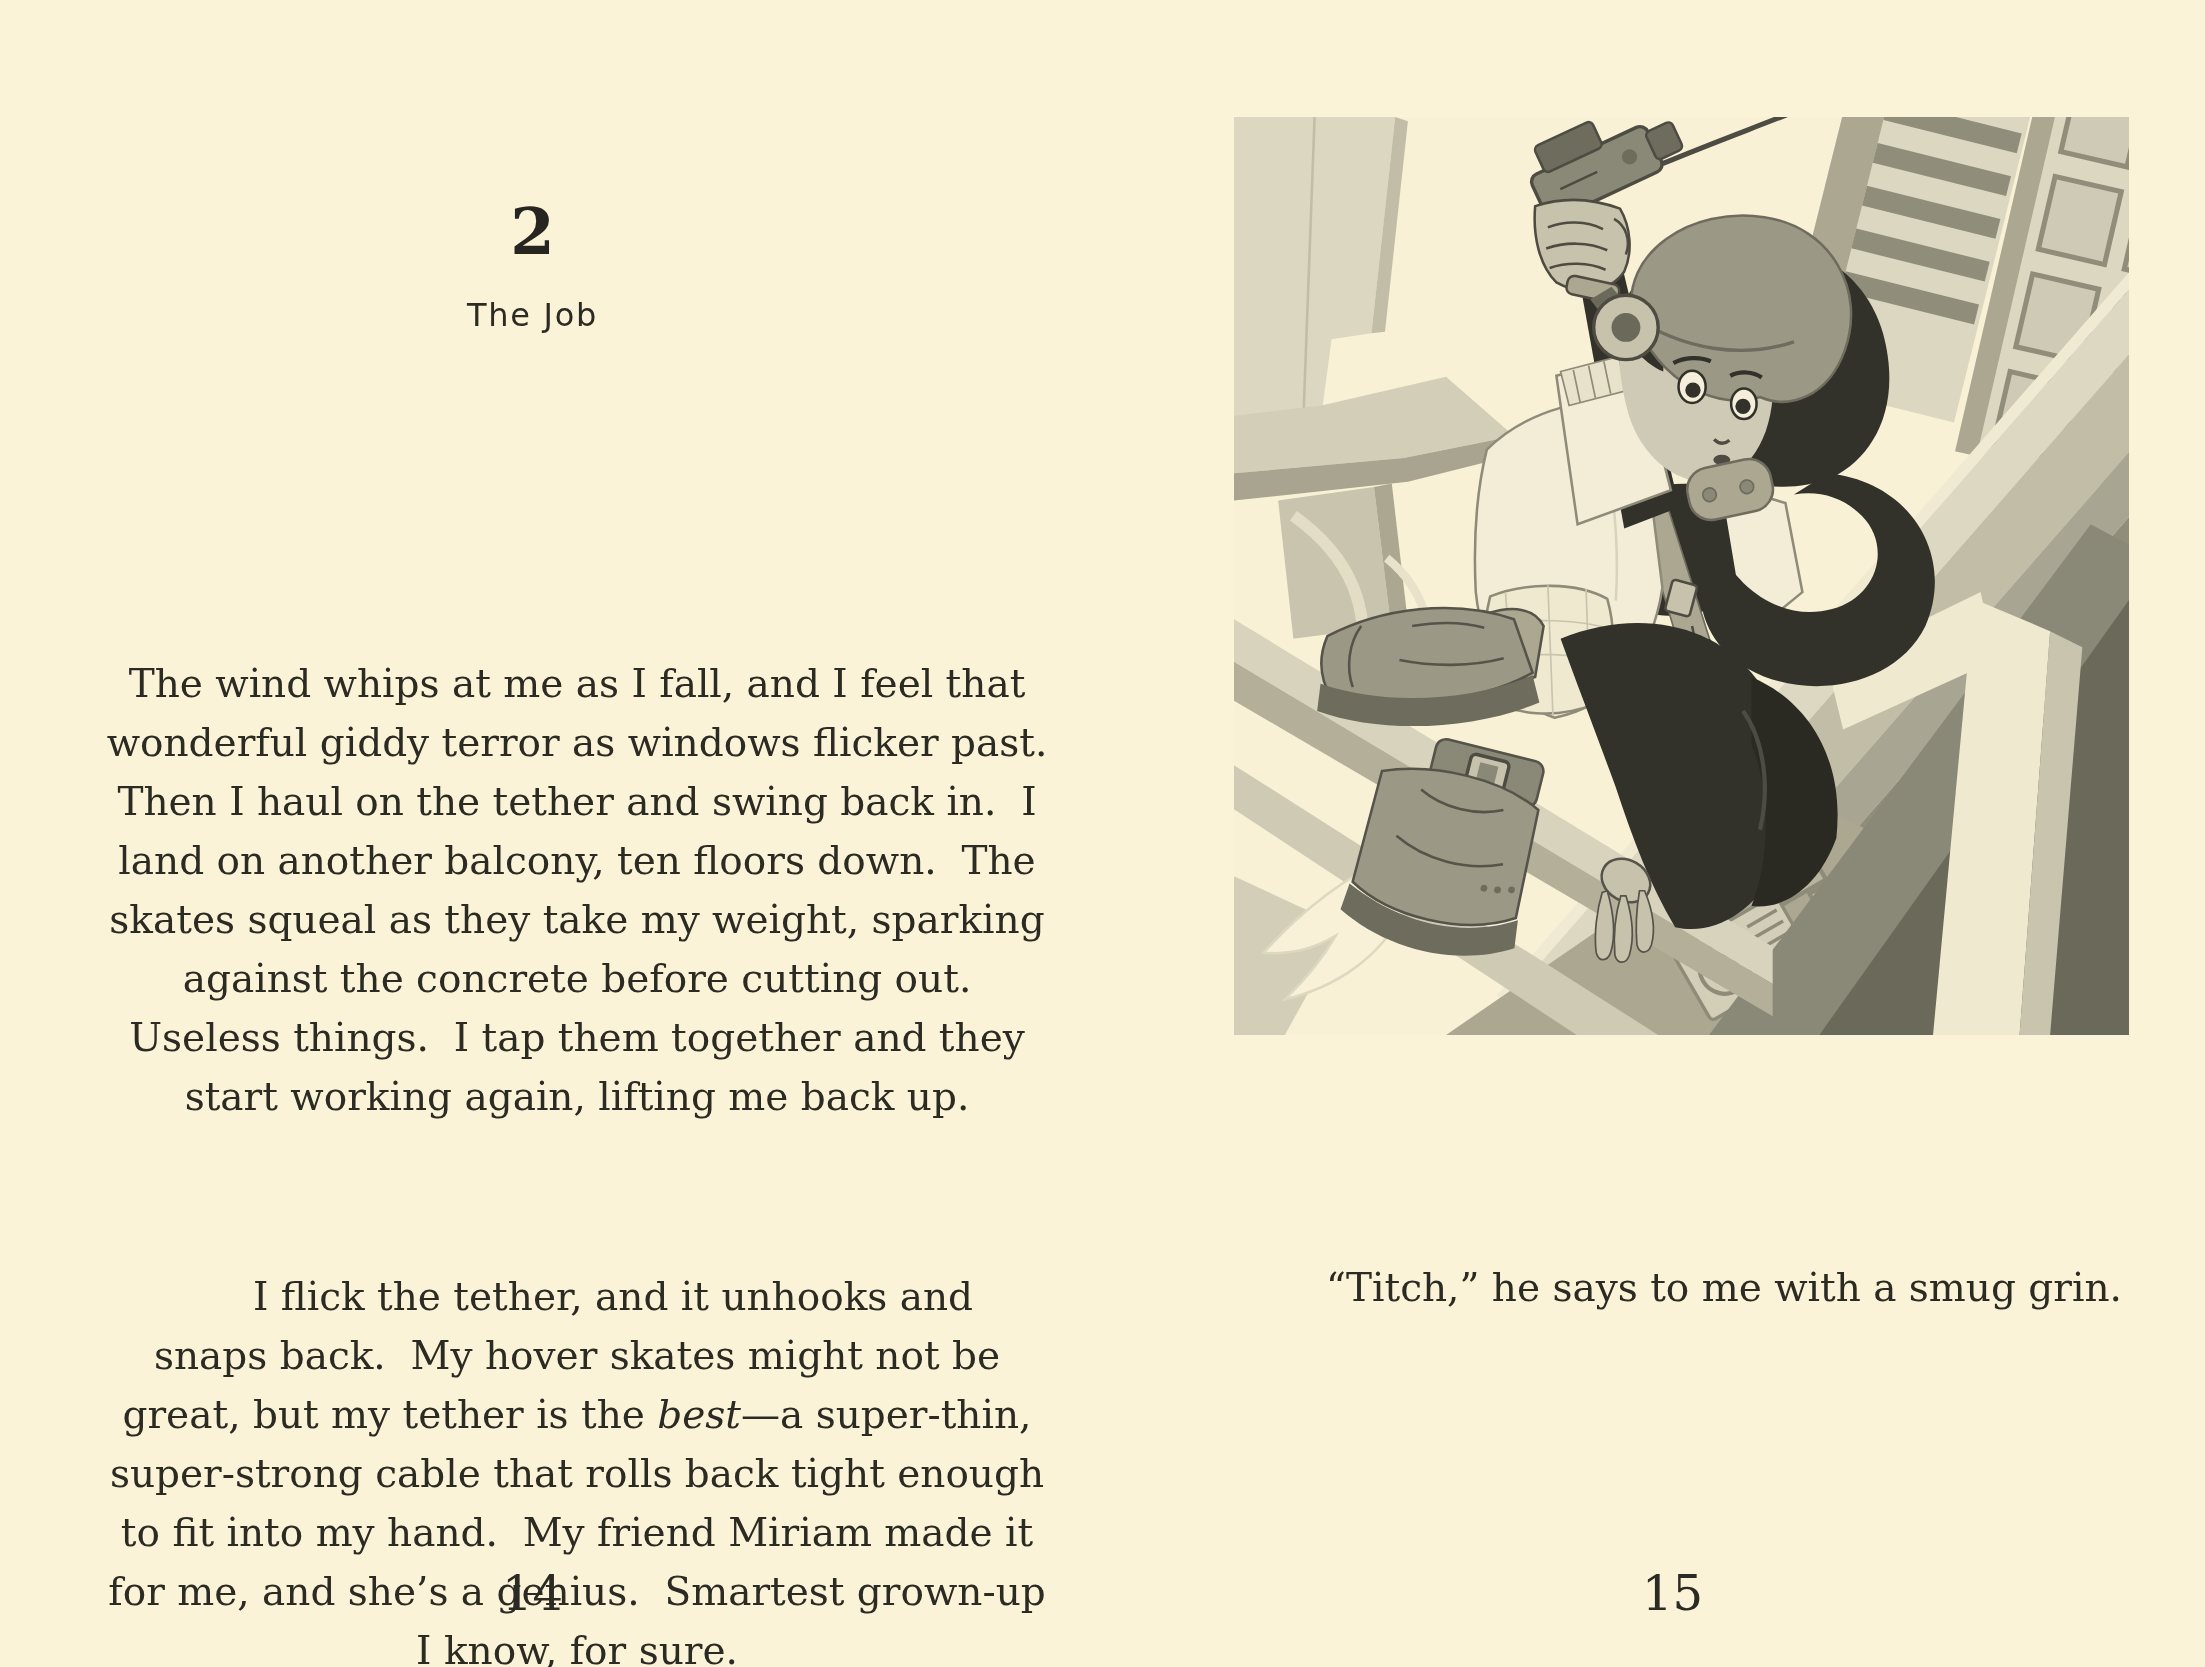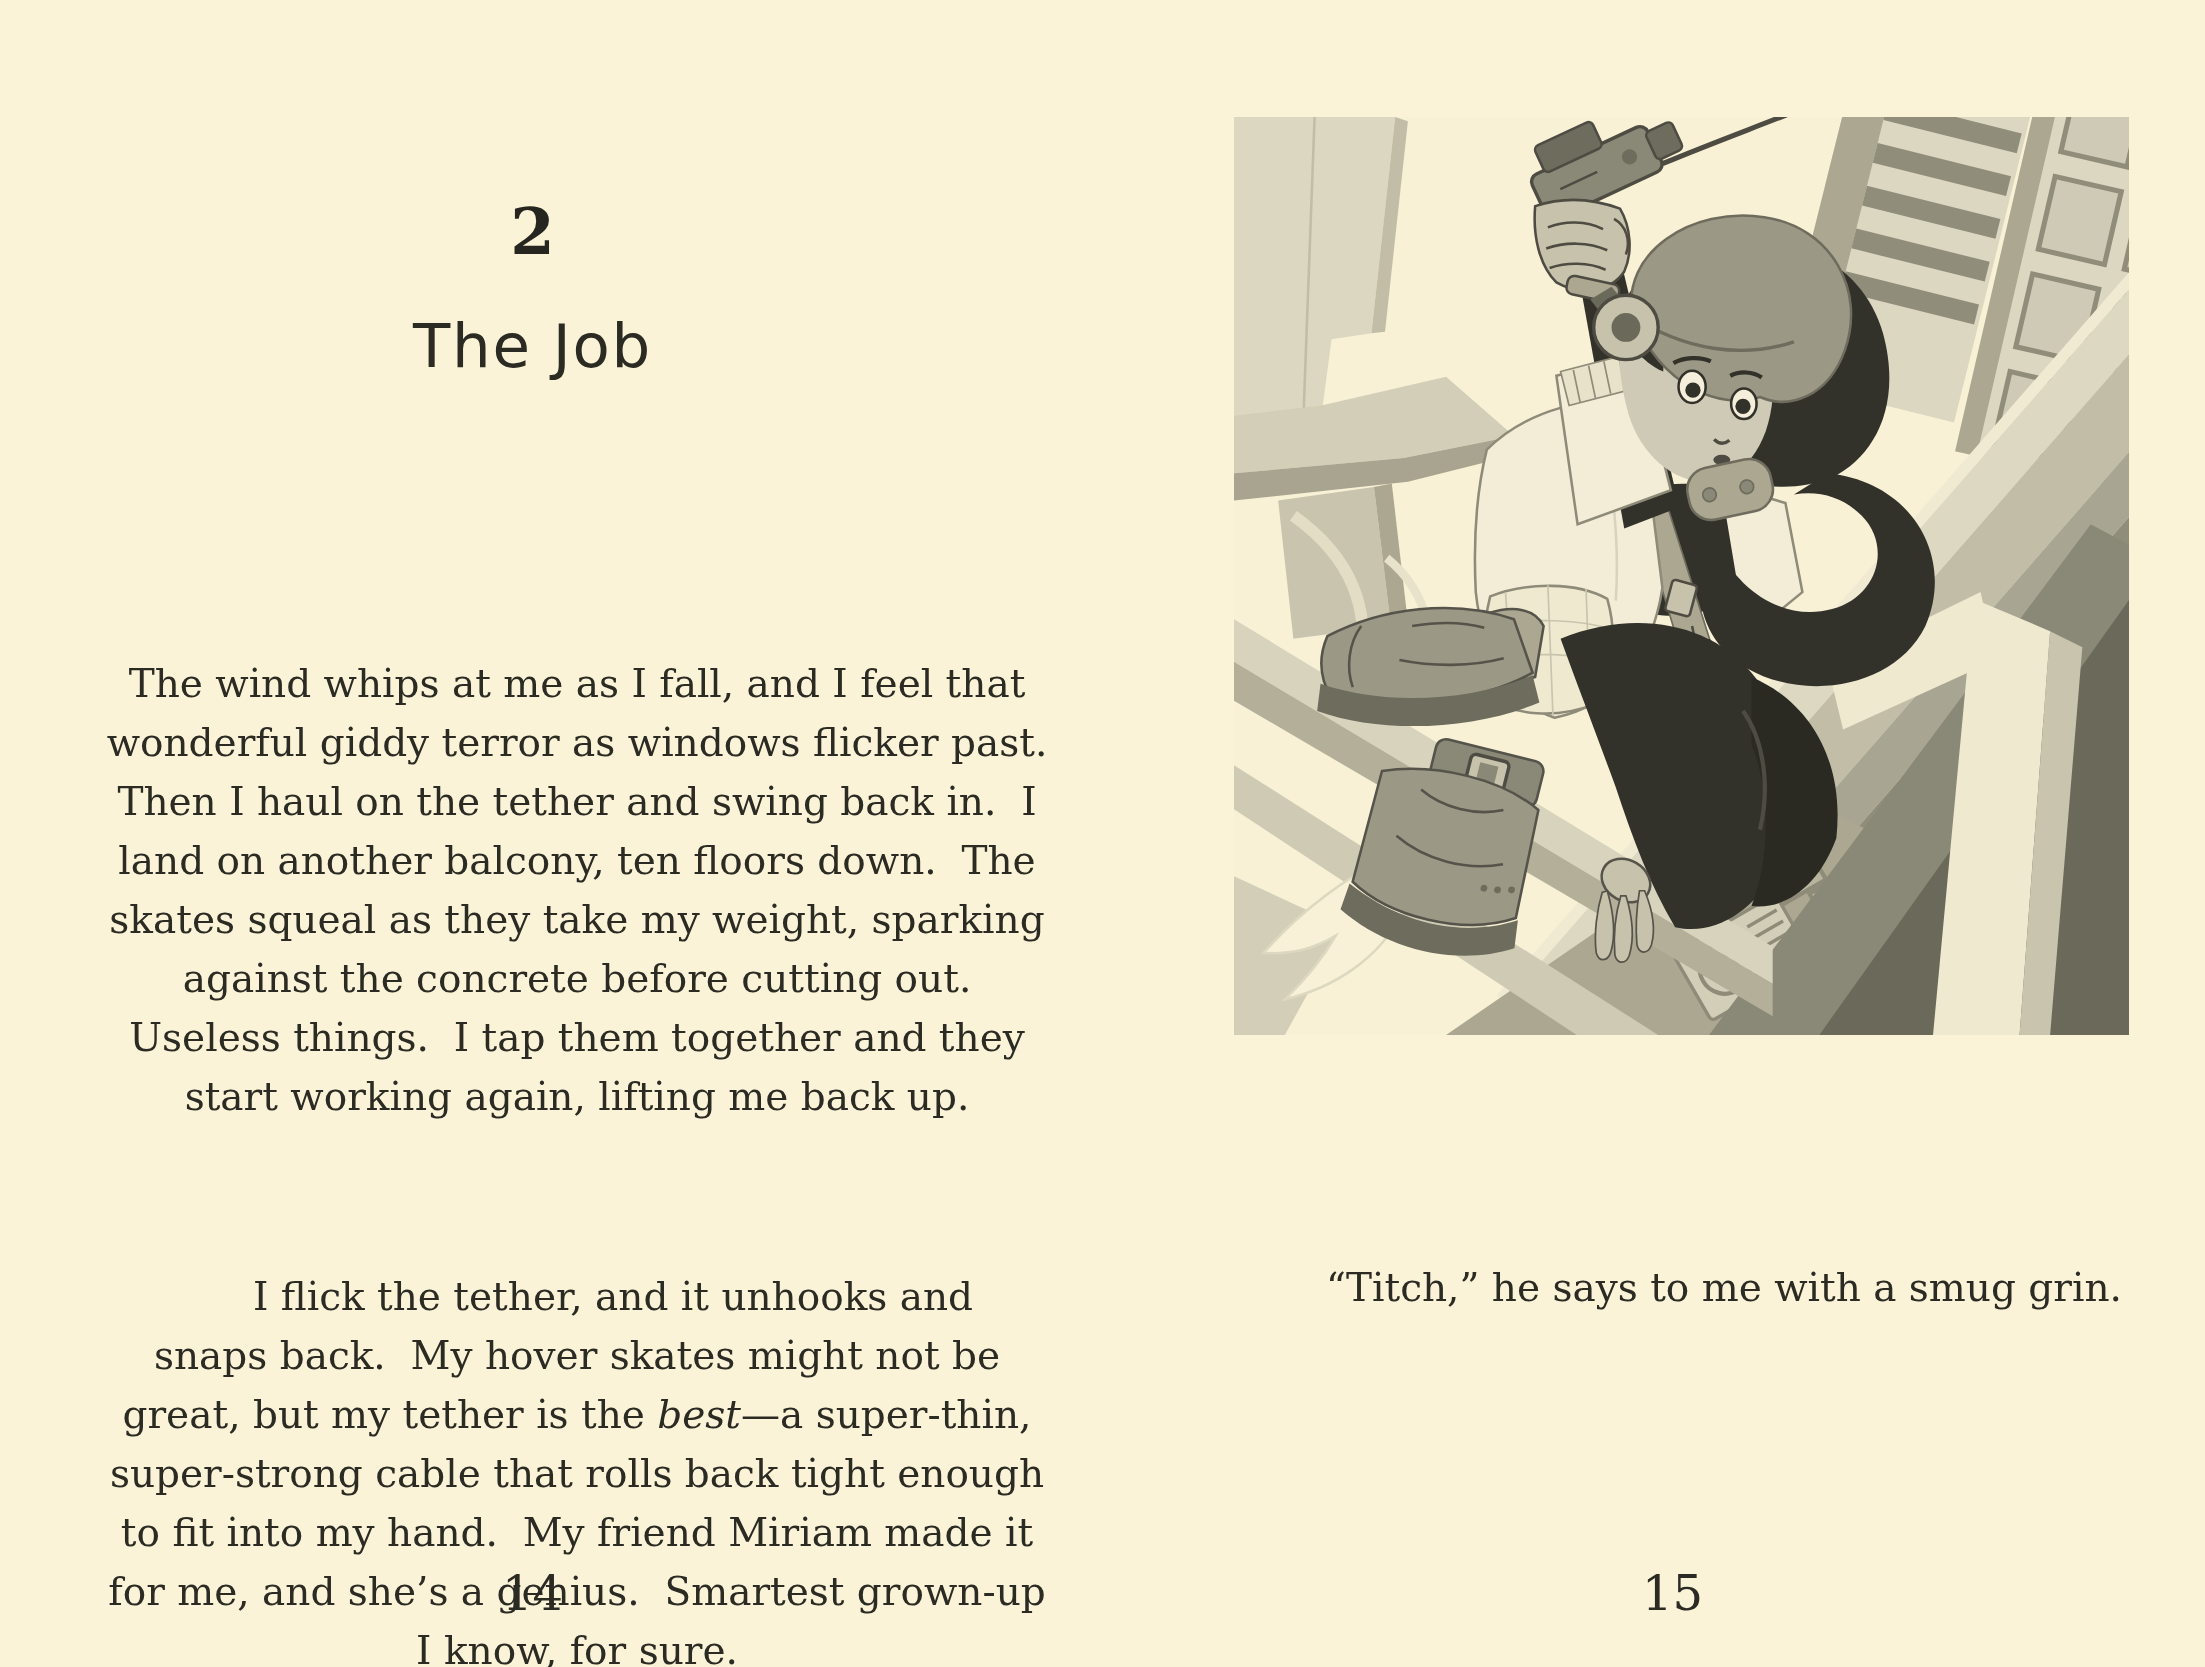--- a/index.html
+++ b/index.html
@@ -10,23 +10,22 @@
     overflow:hidden;
   }
   .spread{position:absolute;inset:0;}
   .chapter-number{
     position:absolute;left:81px;top:200px;width:903px;
     text-align:center;font-size:64px;font-weight:bold;line-height:1;
   }
   .chapter-title{
     position:absolute;left:81px;top:298px;width:903px;
     text-align:center;font-family:"DejaVu Sans", sans-serif;
-    font-size:61px;font-weight:normal;letter-spacing:1.7px;line-height:1.1;
+    font-size:32px;font-weight:normal;letter-spacing:1.7px;line-height:1.1;
     color:#2B2A23;
-    margin-top:14px;
   }
   .body-text{
     position:absolute;font-size:39px;line-height:59px;
     white-space:pre-wrap;color:#2B2A23;
   }
   .body-text p{margin:0;text-align:center;}
   .body-text.left{left:81px;top:536px;width:992px;}
   .body-text.left p.indent{margin-top:23px;text-indent:72px;}
   .body-text.right{left:1238px;top:1101px;width:908px;}
   .body-text.right p.indent-sm{text-indent:64px;}

